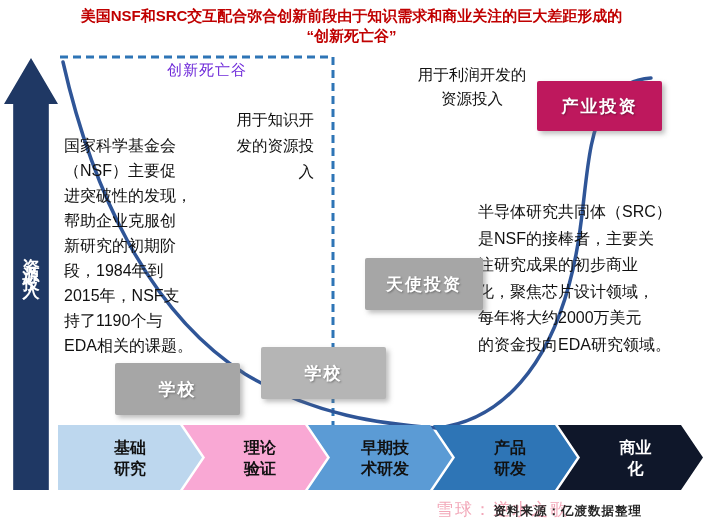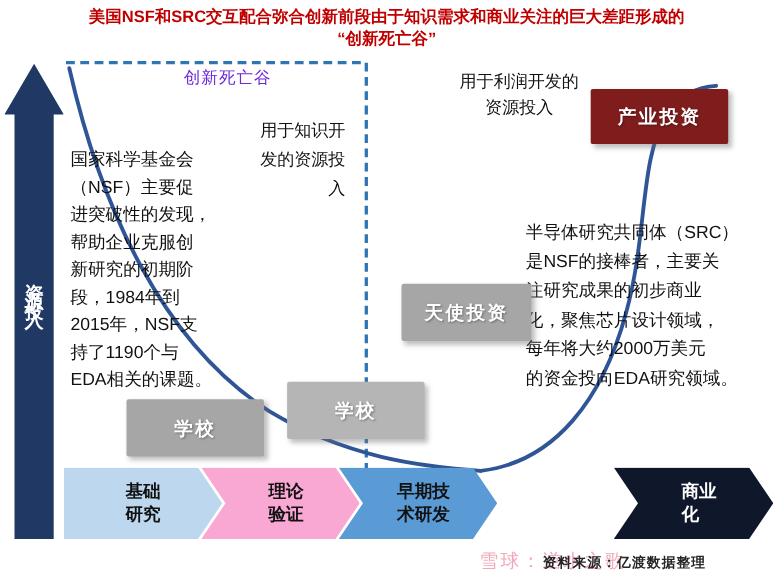--- a/index.html
+++ b/index.html
@@ -56,28 +56,28 @@
     color: #fff; font-weight: bold; font-size: 17px; letter-spacing: 2px;
     background: #A6A6A6; border-radius: 2px;
     box-shadow: 3px 3px 5px rgba(110,110,110,0.45);
     text-shadow: 1px 1px 2px rgba(0,0,0,0.35);
     z-index: 2;
   }
   .node.school-lower { left: 115px; top: 363px; width: 125px; height: 52px; }
   .node.school-upper { left: 261px; top: 347px; width: 125px; height: 52px; background: #B5B5B5; }
   .node.angel        { left: 345px; top: 258px; width: 118px; height: 52px; margin-left: 20px; }
   .node.venture      { left: 406px; top: 135px; width: 124px; height: 50px; }
-  .node.industry     { left: 537px; top: 81px;  width: 125px; height: 50px; background: #7f1d1d; }
+  .node.industry     { left: 537px; top: 81px;  width: 125px; height: 50px; background: #be185d; }
 
   .stage-band { position: absolute; left: 58px; top: 425px; width: 645px; height: 65px; z-index: 2; }
   .stage {
     position: absolute; top: 0; height: 65px;
     display: flex; align-items: center; justify-content: center;
     font-weight: bold; font-size: 16px; line-height: 21px;
-    white-space: pre-line;
+    text-align: center; white-space: pre-line;
     padding-left: 10px;
   }
   .stage.s1 { left: 0;    width: 144px; background: #BDD7EE; color:#111;
               clip-path: polygon(0 0, calc(100% - 22px) 0, 100% 50%, calc(100% - 22px) 100%, 0 100%); padding-left: 0; }
   .stage.s2 { left: 125px; width: 144px; background: #f9a8d4; color:#111;
               clip-path: polygon(22px 50%, 0 0, calc(100% - 22px) 0, 100% 50%, calc(100% - 22px) 100%, 0 100%); }
   .stage.s3 { left: 250px; width: 144px; background: #5B9BD5; color:#111;
               clip-path: polygon(22px 50%, 0 0, calc(100% - 22px) 0, 100% 50%, calc(100% - 22px) 100%, 0 100%); }
   .stage.s4 { left: 375px; width: 144px; background: #2E75B6; color:#111;
               clip-path: polygon(22px 50%, 0 0, calc(100% - 22px) 0, 100% 50%, calc(100% - 22px) 100%, 0 100%); }
@@ -143,20 +143,22 @@
   <div class="node angel">天使投资</div>
   <div class="node industry">产业投资</div>
 
   <div class="stage-band">
     <div class="stage s1">基础
 研究</div>
     <div class="stage s2">理论
 验证</div>
     <div class="stage s3">早期技
 术研发</div>
+    <div class="stage s4">产品
+研发</div>
     <div class="stage s5">商业
 化</div>
   </div>
 
   <div class="watermark">雪球：逆水之歌</div>
   <div class="source">资料来源：亿渡数据整理</div>
 
 </div>
 
 </body></html>

